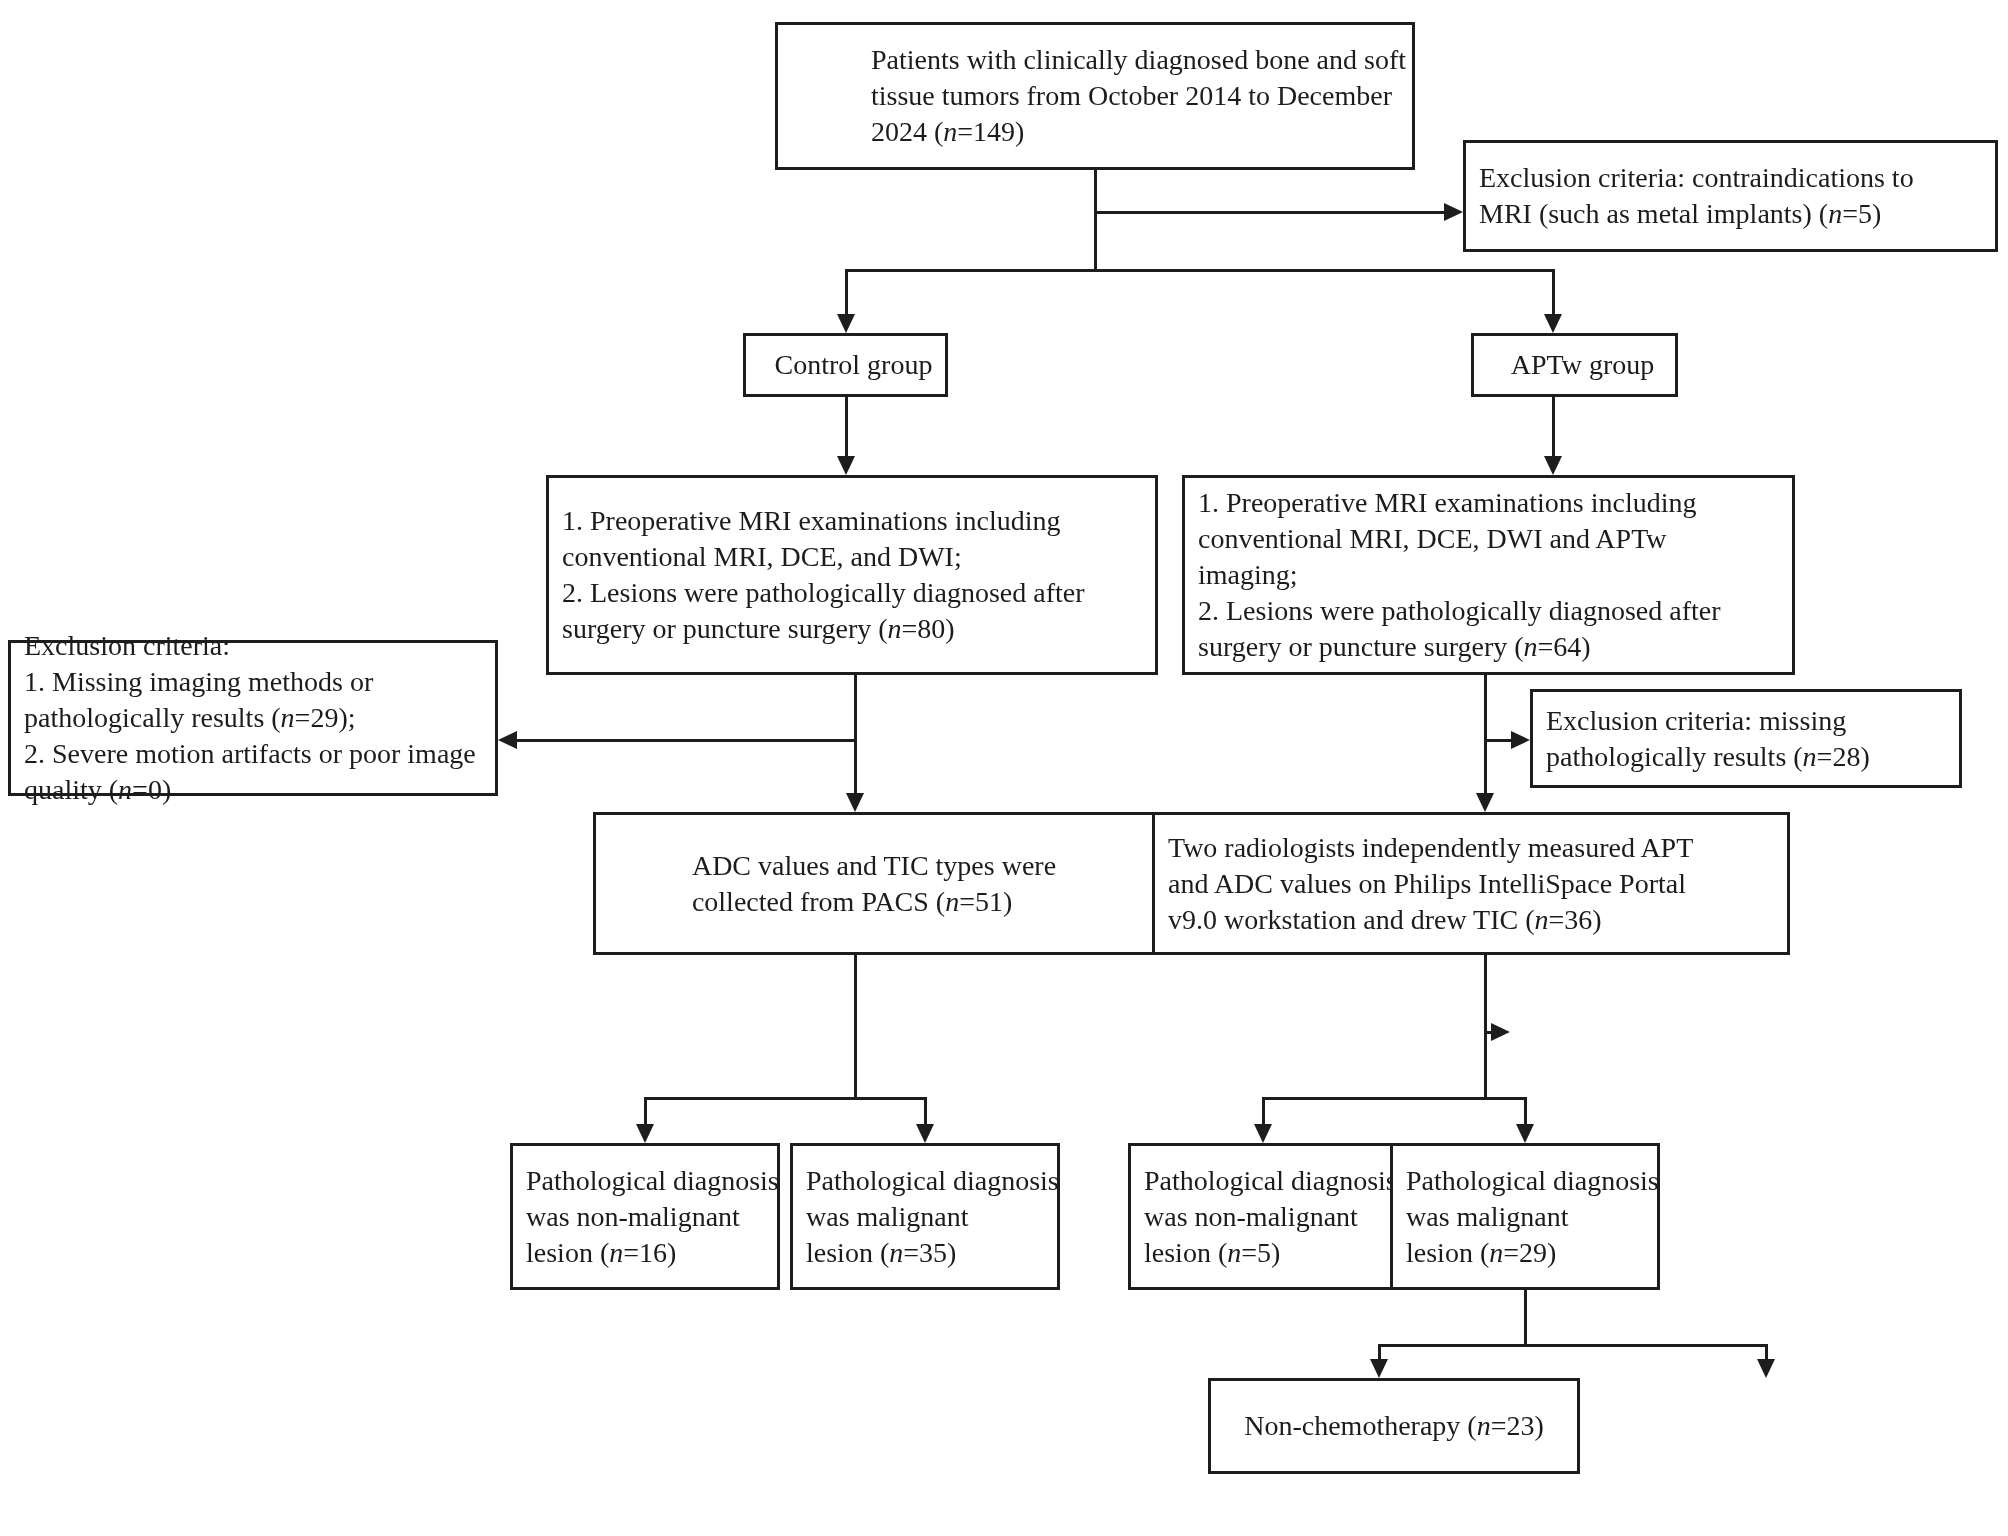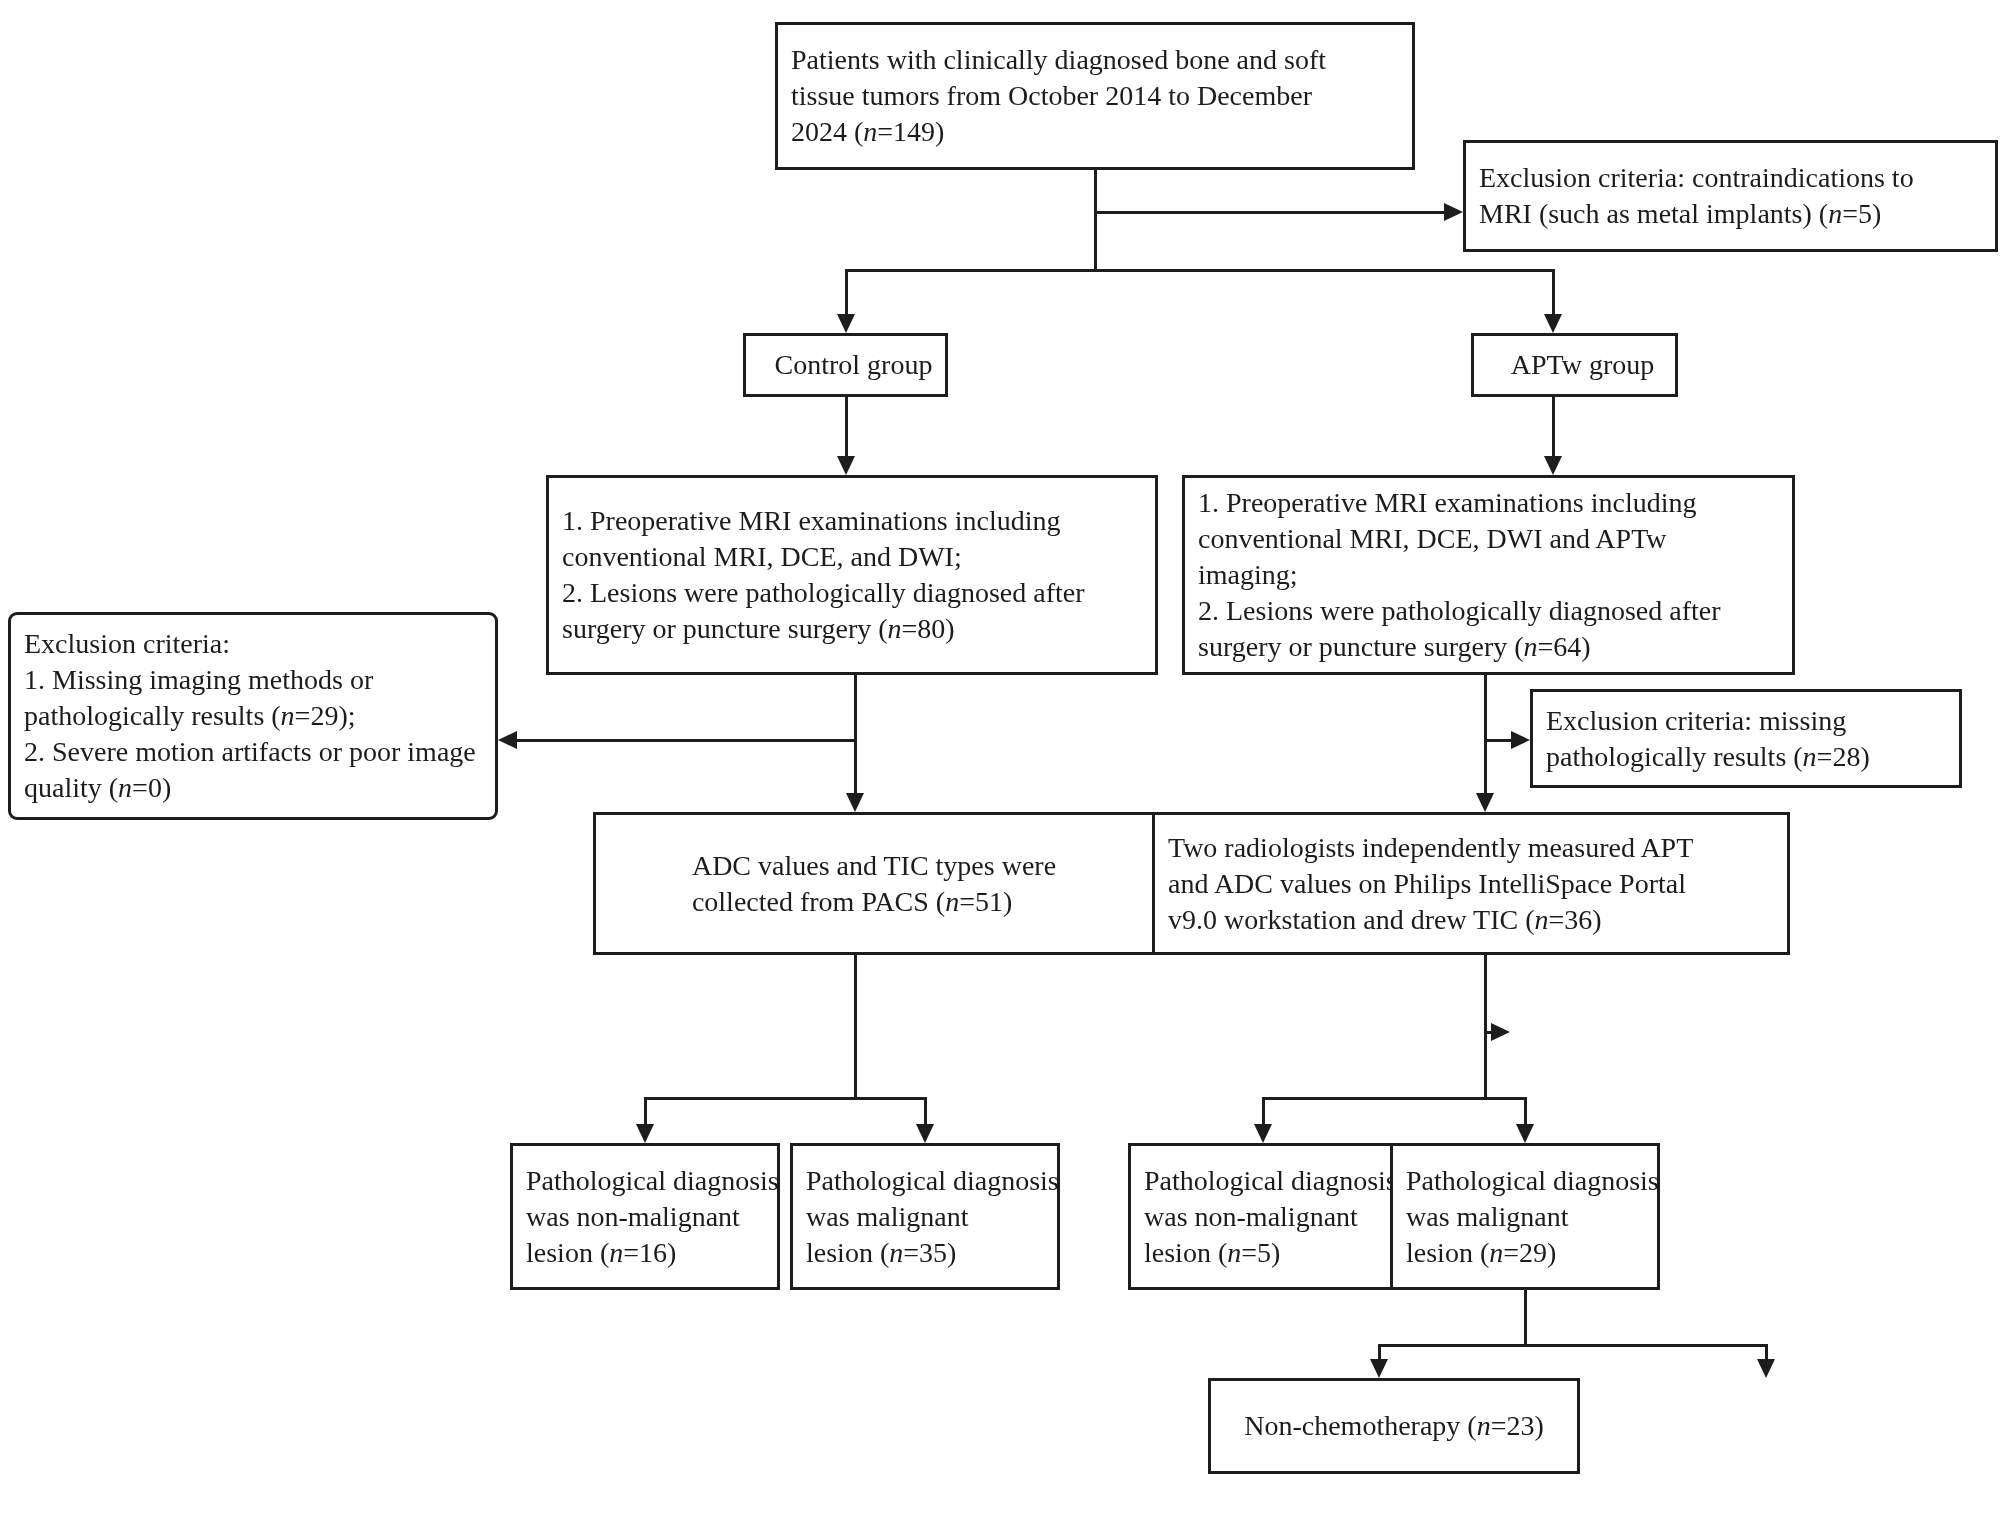--- a/index.html
+++ b/index.html
@@ -32,21 +32,21 @@
   .ah-d{border-left:9px solid transparent;border-right:9px solid transparent;border-top:19px solid #1d1d1d;}
   .ah-r{border-top:9px solid transparent;border-bottom:9px solid transparent;border-left:19px solid #1d1d1d;}
   .ah-l{border-top:9px solid transparent;border-bottom:9px solid transparent;border-right:19px solid #1d1d1d;}
   i{font-style:italic;}
 </style>
 </head>
 <body>
 
 <div id="canvas">
 
-  <div class="box pad" style="left:775px;top:22px;width:640px;height:148px;">
+  <div class="box pad" style="left:775px;top:22px;width:640px;height:148px;justify-content:flex-end;">
     <div class="bx">Patients with clinically diagnosed bone and soft<br>tissue tumors from October 2014 to December<br>2024 (<i>n</i>=149)</div>
   </div>
 
   <div class="box pad" style="left:1463px;top:140px;width:535px;height:112px;">
     <div class="bx">Exclusion criteria: contraindications to<br>MRI (such as metal implants) (<i>n</i>=5)</div>
   </div>
 
   <div class="box ctr" style="left:743px;top:333px;width:205px;height:64px;">
     <div class="bx">Control group</div>
   </div>
@@ -56,21 +56,21 @@
   </div>
 
   <div class="box pad" style="left:546px;top:475px;width:612px;height:200px;">
     <div class="bx">1. Preoperative MRI examinations including<br>conventional MRI, DCE, and DWI;<br>2. Lesions were pathologically diagnosed after<br>surgery or puncture surgery (<i>n</i>=80)</div>
   </div>
 
   <div class="box pad" style="left:1182px;top:475px;width:613px;height:200px;">
     <div class="bx">1. Preoperative MRI examinations including<br>conventional MRI, DCE, DWI and APTw<br>imaging;<br>2. Lesions were pathologically diagnosed after<br>surgery or puncture surgery (<i>n</i>=64)</div>
   </div>
 
-  <div class="box pad" style="left:8px;top:612px;width:490px;height:208px;border-radius:9px;">
+  <div class="box pad" style="left:8px;top:640px;width:490px;height:156px;">
     <div class="bx">Exclusion criteria:<br>1. Missing imaging methods or<br>pathologically results (<i>n</i>=29);<br>2. Severe motion artifacts or poor image<br>quality (<i>n</i>=0)</div>
   </div>
 
   <div class="box hctr" style="left:578px;top:812px;width:562px;height:143px;">
     <div class="bx">ADC values and TIC types were<br>collected from PACS (<i>n</i>=51)</div>
   </div>
 
   <div class="box pad" style="left:1152px;top:812px;width:638px;height:143px;">
     <div class="bx">Two radiologists independently measured APT<br>and ADC values on Philips IntelliSpace Portal<br>v9.0 workstation and drew TIC (<i>n</i>=36)</div>
   </div>

